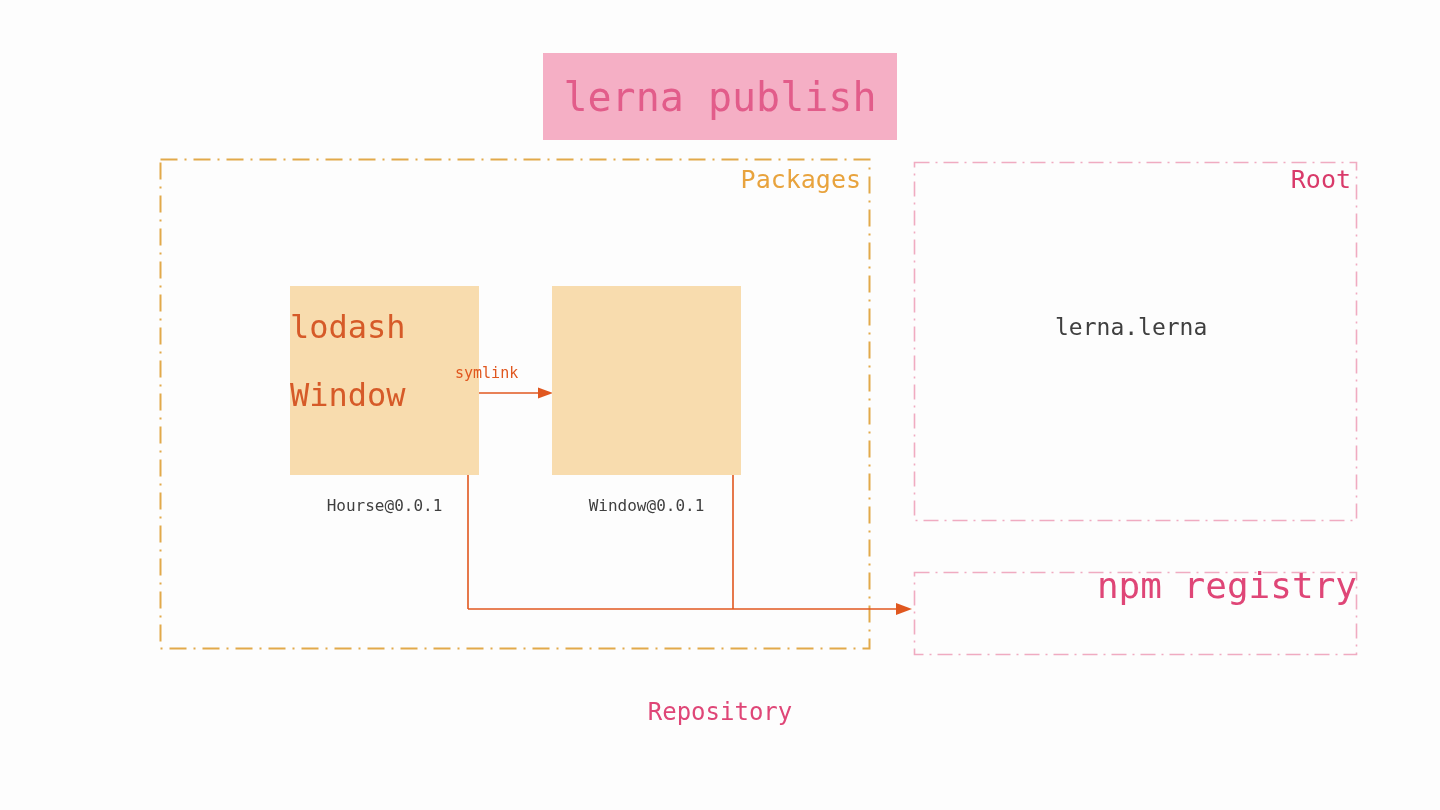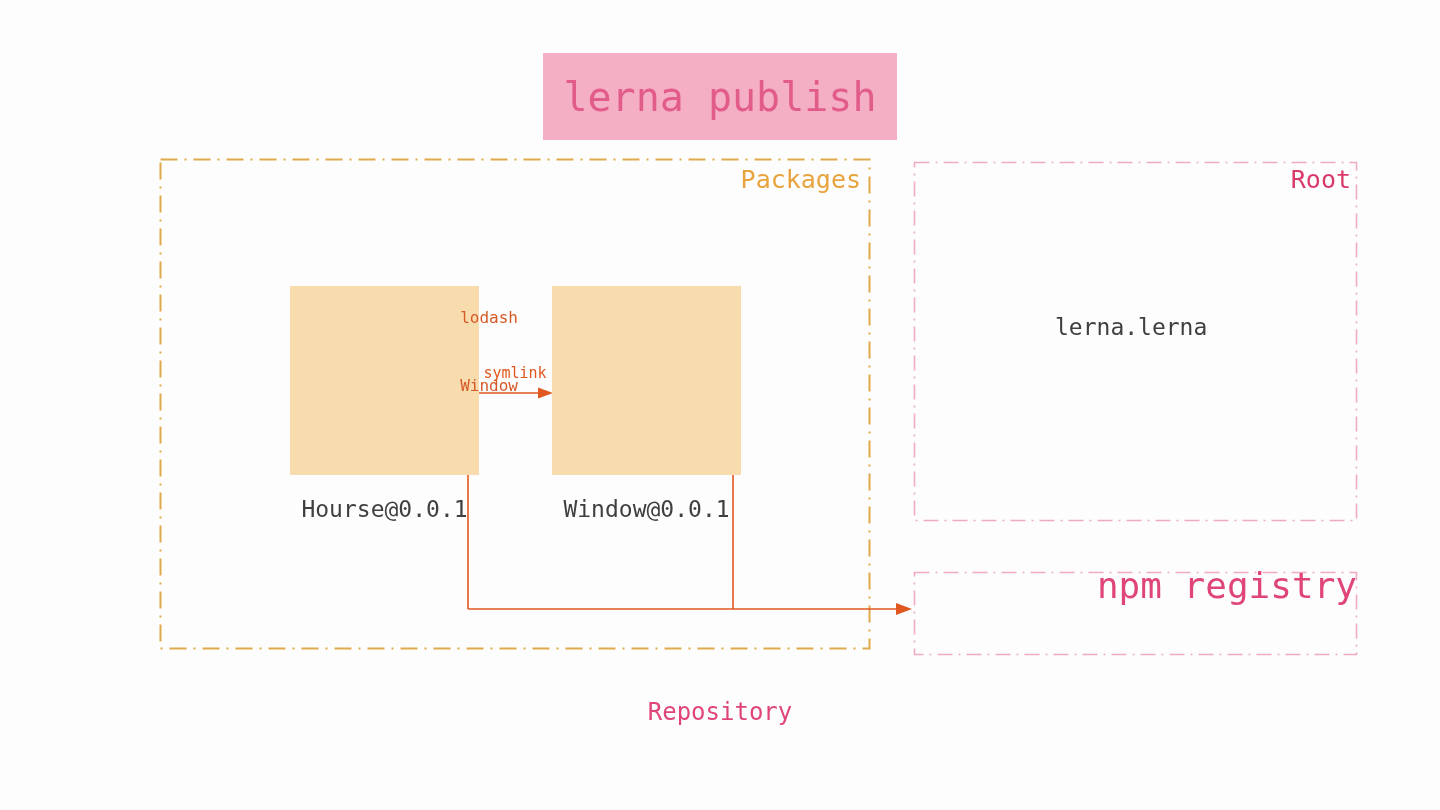--- a/index.html
+++ b/index.html
@@ -77,43 +77,41 @@
     position: absolute;
     top: 286px;
     width: 189px; height: 189px;
     background: var(--tan-box, #f8dcae);
   }
   .pkg-box.hourse { left: 290px; }
   .pkg-box.windowbox { left: 552px; }
   .dep {
     position: absolute;
     left: 0; width: 100%;
-    text-align: right;
-    font-size: 16px;
+    text-align: left;
+    font-size: 32px;
     color: var(--orange-text, #d65a28);
-    margin-left: 39px;
   }
   .dep.top { top: 22px; }
   .dep.win { top: 90px; }
 
   .symlink-label {
     position: absolute;
     left: 455px; top: 364px;
     width: 120px;
-    text-align: center;
     font-size: 15px;
     color: var(--orange-line, #e0571f);
   }
 
   .caption {
     position: absolute;
     top: 496px;
     width: 189px;
     text-align: center;
-    font-size: 23px;
+    font-size: 16px;
     color: var(--dark-text, #3f3f3f);
   }
   .caption.caption-hourse { left: 290px; }
   .caption.caption-window { left: 552px; }
 
   
   .files {
     position: absolute;
     left: 141px; top: 141px;
   }

